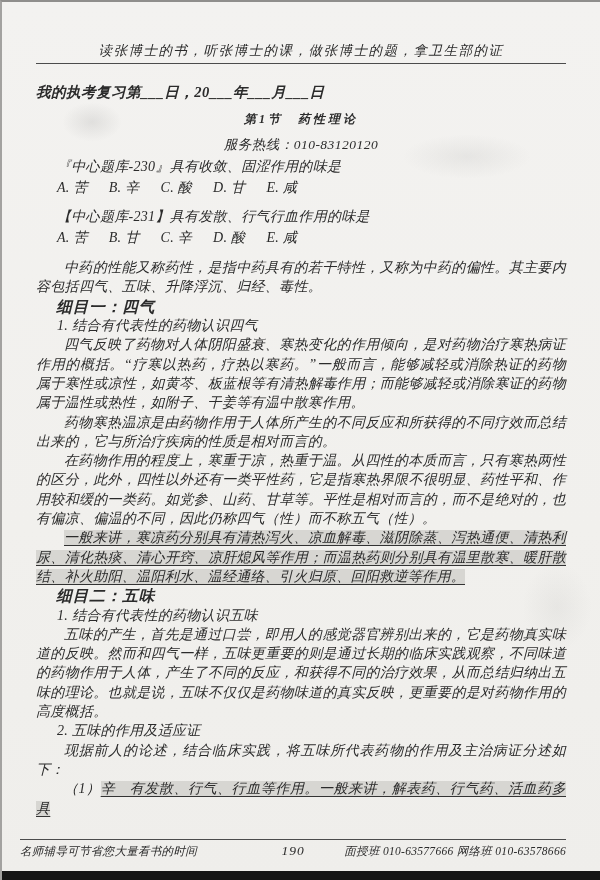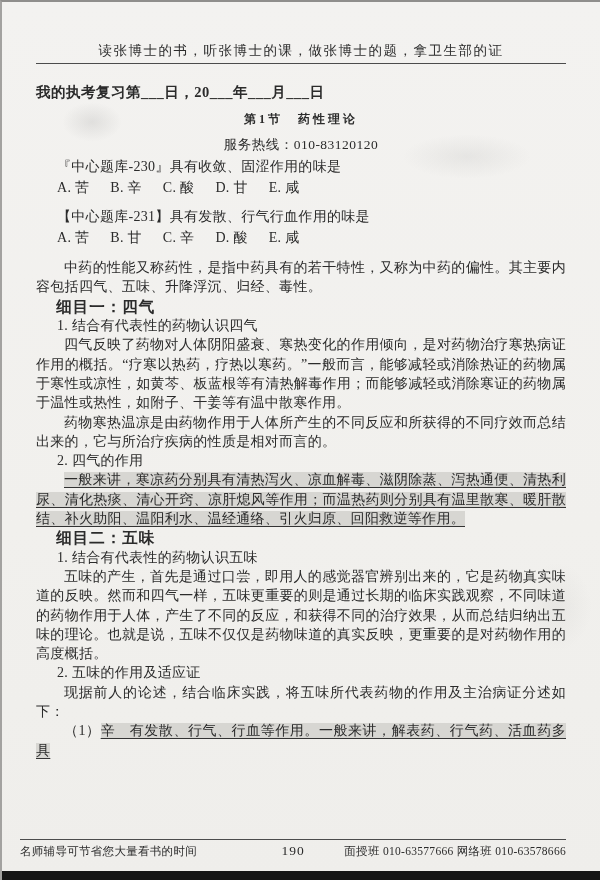--- a/index.html
+++ b/index.html
@@ -3,20 +3,21 @@
 <meta charset="utf-8">
 <style>
   html,body { margin:0; padding:0; background:#e8e7e5; }
   .page {
     position:relative; width:600px; height:880px; overflow:hidden;
     box-sizing:border-box;
     background:linear-gradient(180deg, var(--paper,#f3f2f0) 0%, #f1f0ed 60%, #efeeeb 100%);
     border-top:2px solid #8f8e8c; border-left:2px solid #a3a2a0;
     font-family:"Liberation Serif","DejaVu Serif",serif;
     color:var(--ink,#2b2b2b);
+    font-style:italic;
   }
   .slogan { margin-top:40px; text-align:center; font-size:13.5px; letter-spacing:1.5px; }
   .slogan-rule { margin:3px 34px 0 34px; border-bottom:1.5px solid #4c4c4c; height:0; }
   .review { margin:19px 34px 0 34px; font-weight:bold; font-size:14.5px; letter-spacing:0.5px; }
   .title { margin-top:9px; text-align:center; font-size:12px; font-weight:bold; letter-spacing:3px; }
   .hotline { margin-top:8px; text-align:center; font-size:13.5px; letter-spacing:0.5px; }
   .block { margin:0 34px; font-size:14px; line-height:19.3px; letter-spacing:0.3px; }
   .bold { font-weight:bold; }
   .ind1 { text-indent:1.5em; }
   .para { text-align:justify; text-indent:2em; }
@@ -76,21 +77,21 @@
   <div class="block opts mt2">
     <span>A. 苦</span><span>B. 甘</span><span>C. 辛</span><span>D. 酸</span><span>E. 咸</span>
   </div>
 
   <div class="block para mt11">中药的性能又称药性，是指中药具有的若干特性，又称为中药的偏性。其主要内容包括四气、五味、升降浮沉、归经、毒性。</div>
 
   <div class="block h2">细目一：四气</div>
   <div class="block ind1">1. 结合有代表性的药物认识四气</div>
   <div class="block para">四气反映了药物对人体阴阳盛衰、寒热变化的作用倾向，是对药物治疗寒热病证作用的概括。“疗寒以热药，疗热以寒药。”一般而言，能够减轻或消除热证的药物属于寒性或凉性，如黄芩、板蓝根等有清热解毒作用；而能够减轻或消除寒证的药物属于温性或热性，如附子、干姜等有温中散寒作用。</div>
   <div class="block para">药物寒热温凉是由药物作用于人体所产生的不同反应和所获得的不同疗效而总结出来的，它与所治疗疾病的性质是相对而言的。</div>
-  <div class="block ind1">2. 四气的作用</div>
+  <div class="block para">在药物作用的程度上，寒重于凉，热重于温。从四性的本质而言，只有寒热两性的区分，此外，四性以外还有一类平性药，它是指寒热界限不很明显、药性平和、作用较和缓的一类药。如党参、山药、甘草等。平性是相对而言的，而不是绝对的，也有偏凉、偏温的不同，因此仍称四气（性）而不称五气（性）。</div>
   <div class="block para"><span class="hl">一般来讲，寒凉药分别具有清热泻火、凉血解毒、滋阴除蒸、泻热通便、清热利尿、清化热痰、清心开窍、凉肝熄风等作用；而温热药则分别具有温里散寒、暖肝散结、补火助阳、温阳利水、温经通络、引火归原、回阳救逆等作用。</span></div>
 
   <div class="block h2">细目二：五味</div>
   <div class="block ind1">1. 结合有代表性的药物认识五味</div>
   <div class="block para">五味的产生，首先是通过口尝，即用人的感觉器官辨别出来的，它是药物真实味道的反映。然而和四气一样，五味更重要的则是通过长期的临床实践观察，不同味道的药物作用于人体，产生了不同的反应，和获得不同的治疗效果，从而总结归纳出五味的理论。也就是说，五味不仅仅是药物味道的真实反映，更重要的是对药物作用的高度概括。</div>
   <div class="block ind1">2. 五味的作用及适应证</div>
   <div class="block para">现据前人的论述，结合临床实践，将五味所代表药物的作用及主治病证分述如下：</div>
   <div class="block para"><span>（1）</span><span class="hl">辛　有发散、行气、行血等作用。一般来讲，解表药、行气药、活血药多具</span></div>
 
   <div class="footer">

